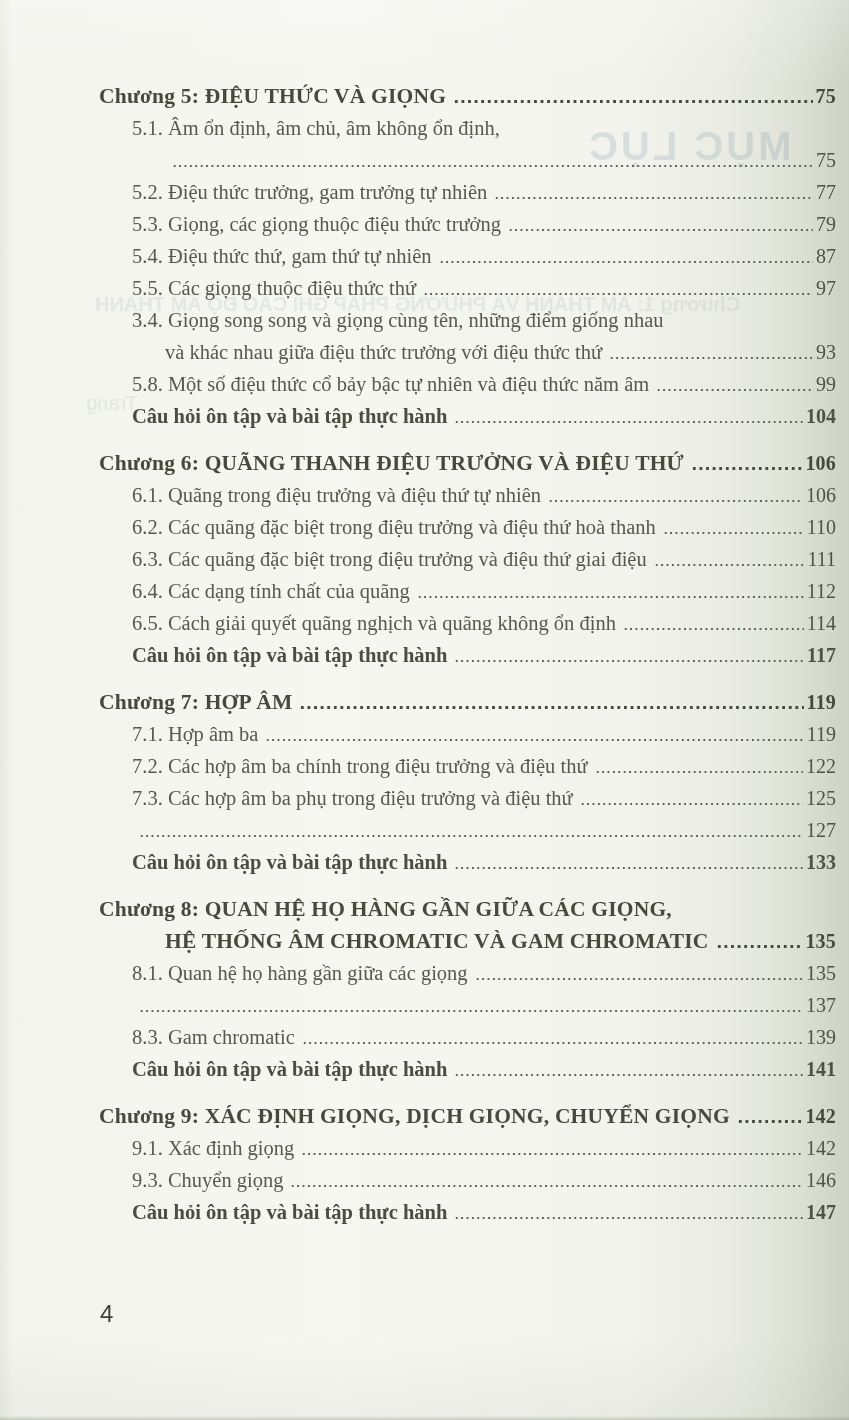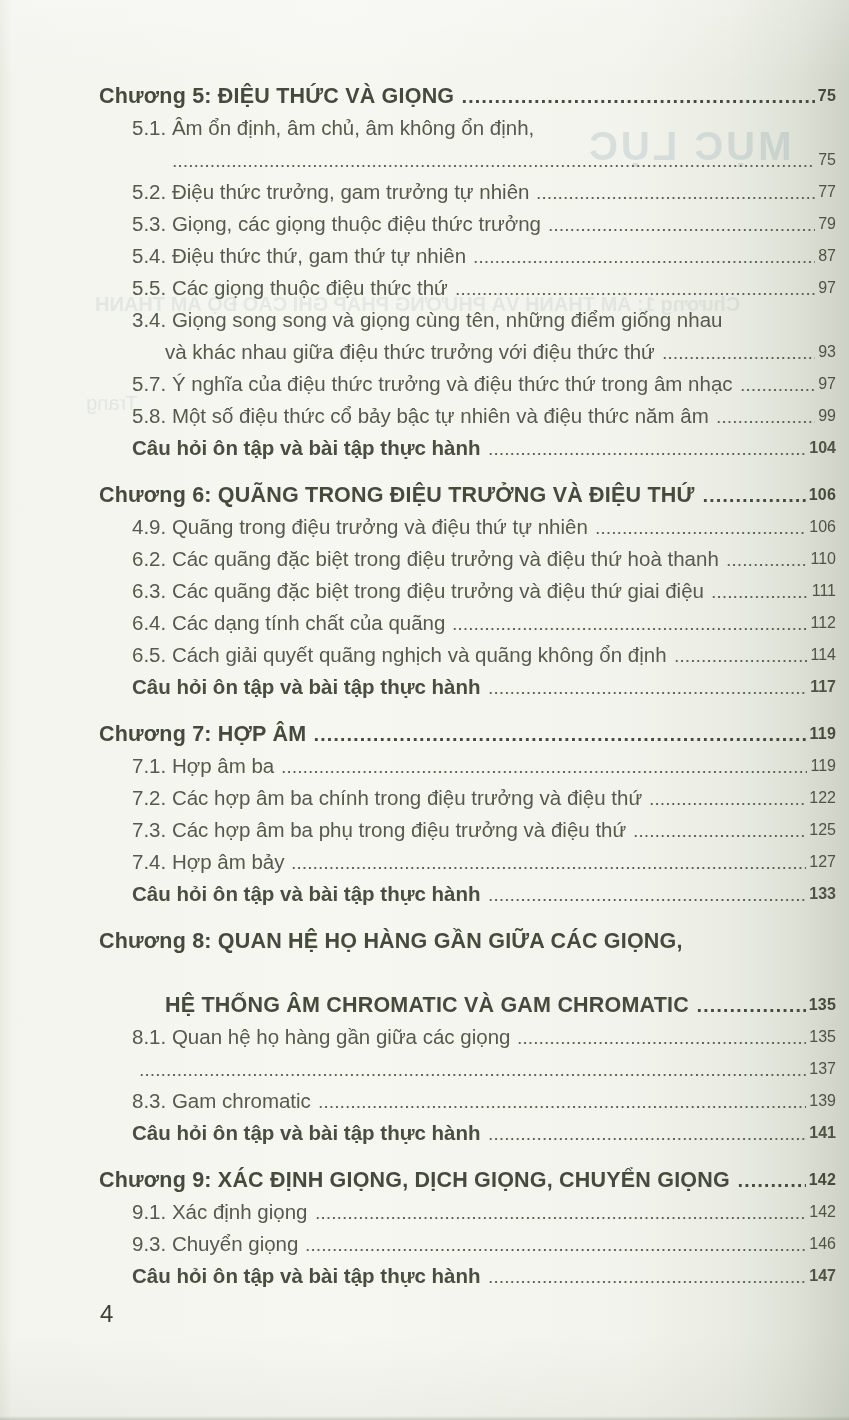--- a/index.html
+++ b/index.html
@@ -54,20 +54,21 @@
     color: rgba(108, 128, 148, 0.13);
   }
   
   .toc {
     position: absolute;
     left: 0;
     top: 80px;
     width: 100%;
     box-sizing: border-box;
     padding: 0 13px 0 99px;
+    font-family: Liberation Serif, serif;
   }
   .row {
     display: flex;
     align-items: flex-end;
     height: 32px;
     line-height: 32px;
     font-size: 20.5px;
     overflow: hidden;
   }
   .row .txt {
@@ -76,42 +77,42 @@
   }
   .row--chapter,
   .row--chapter_cont {
     font-weight: bold;
     font-size: 21.5px;
     color: #464a3c;
     letter-spacing: 0.2px;
   }
   .row--chapter { margin-top: 15px; }
   .row--chapter:first-child { margin-top: 0; }
-  .row--chapter_cont { padding-left: 66px; margin-top: 32px; }
+  .row--chapter_cont { padding-left: 66px; }
   .row--section { padding-left: 33px; color: #565a4c; }
   .row--cont    { padding-left: 66px; color: #565a4c; }
   .row--review  { padding-left: 33px; font-weight: bold; color: #4a4e40; }
   .leader {
     flex: 1;
     min-width: 12px;
     height: 32px;
     margin: 0 3px 0 7px;
     background-image: radial-gradient(circle, #5d6150 1.15px, rgba(0,0,0,0) 1.45px);
     background-size: 5.4px 4px;
     background-repeat: repeat-x;
     background-position: left bottom 8px;
   }
   .row--chapter .leader,
   .row--chapter_cont .leader {
     background-image: radial-gradient(circle, #484c3d 1.5px, rgba(0,0,0,0) 1.8px);
     background-size: 6.6px 5px;
     background-position: left bottom 8px;
   }
   .pg {
-    font-size: 16px;
+    font-size: 20px;
     flex-shrink: 0;
     color: #4f5345;
   }
   .row--chapter .pg,
   .row--chapter_cont .pg { font-weight: bold; color: #464a3c; }
   .folio {
     position: absolute;
     left: 100px;
     top: 1300px;
     font-size: 24px;
@@ -171,41 +172,36 @@
       </div>
       <div class="row row--section">
         <span class="txt">3.4. Giọng song song và giọng cùng tên, những điểm giống nhau</span>
       </div>
       <div class="row row--cont">
         <span class="txt">và khác nhau giữa điệu thức trưởng với điệu thức thứ</span>
         <span class="leader"></span>
         <span class="pg">93</span>
       </div>
       <div class="row row--section">
-        <span class="txt">5.7. Ý nghĩa của điệu thức trưởng và điệu thức thứ trong âm nhạc</span>
-        <span class="leader"></span>
-        <span class="pg">97</span>
-      </div>
-      <div class="row row--section">
         <span class="txt">5.8. Một số điệu thức cổ bảy bậc tự nhiên và điệu thức năm âm</span>
         <span class="leader"></span>
         <span class="pg">99</span>
       </div>
       <div class="row row--review">
         <span class="txt">Câu hỏi ôn tập và bài tập thực hành</span>
         <span class="leader"></span>
         <span class="pg">104</span>
       </div>
       <div class="row row--chapter">
-        <span class="txt">Chương 6: QUÃNG TRONG ĐIỆU TRƯỞNG VÀ ĐIỆU THỨ</span>
+        <span class="txt">Chương 6: QUÃNG THANH ĐIỆU TRƯỞNG VÀ ĐIỆU THỨ</span>
         <span class="leader"></span>
         <span class="pg">106</span>
       </div>
       <div class="row row--section">
-        <span class="txt">4.9. Quãng trong điệu trưởng và điệu thứ tự nhiên</span>
+        <span class="txt">6.1. Quãng trong điệu trưởng và điệu thứ tự nhiên</span>
         <span class="leader"></span>
         <span class="pg">106</span>
       </div>
       <div class="row row--section">
         <span class="txt">6.2. Các quãng đặc biệt trong điệu trưởng và điệu thứ hoà thanh</span>
         <span class="leader"></span>
         <span class="pg">110</span>
       </div>
       <div class="row row--section">
         <span class="txt">6.3. Các quãng đặc biệt trong điệu trưởng và điệu thứ giai điệu</span>
@@ -241,21 +237,20 @@
         <span class="txt">7.2. Các hợp âm ba chính trong điệu trưởng và điệu thứ</span>
         <span class="leader"></span>
         <span class="pg">122</span>
       </div>
       <div class="row row--section">
         <span class="txt">7.3. Các hợp âm ba phụ trong điệu trưởng và điệu thứ</span>
         <span class="leader"></span>
         <span class="pg">125</span>
       </div>
       <div class="row row--section">
-        <span class="txt">7.4. Hợp âm bảy</span>
         <span class="leader"></span>
         <span class="pg">127</span>
       </div>
       <div class="row row--review">
         <span class="txt">Câu hỏi ôn tập và bài tập thực hành</span>
         <span class="leader"></span>
         <span class="pg">133</span>
       </div>
       <div class="row row--chapter">
         <span class="txt">Chương 8: QUAN HỆ HỌ HÀNG GẦN GIỮA CÁC GIỌNG,</span>

